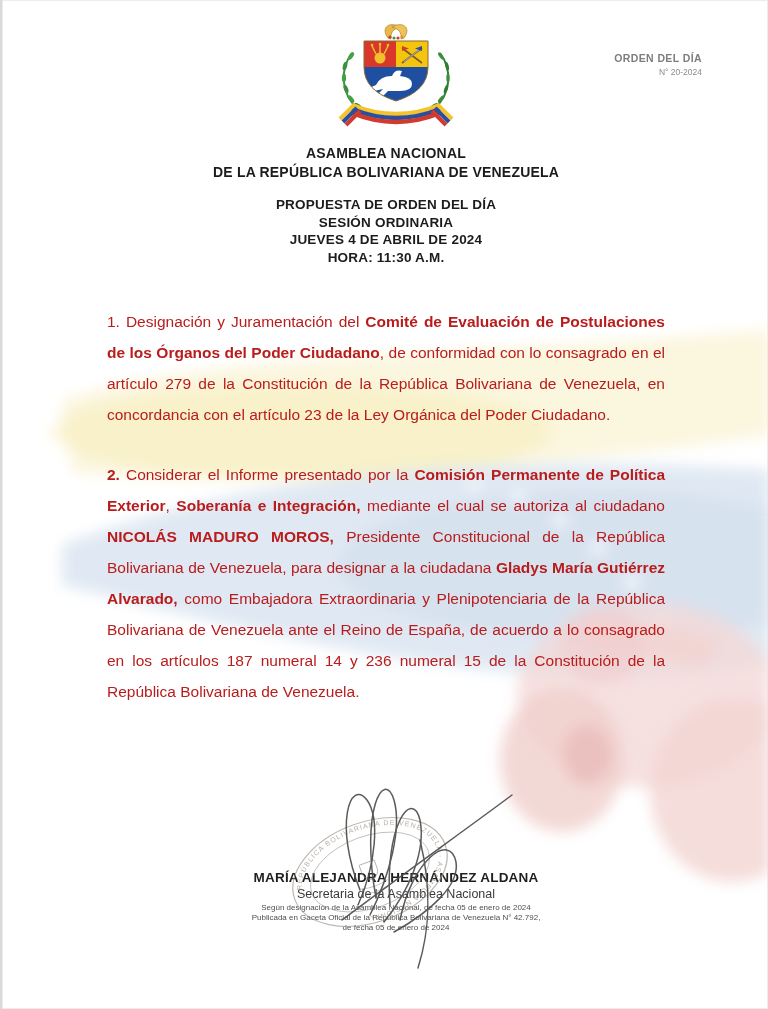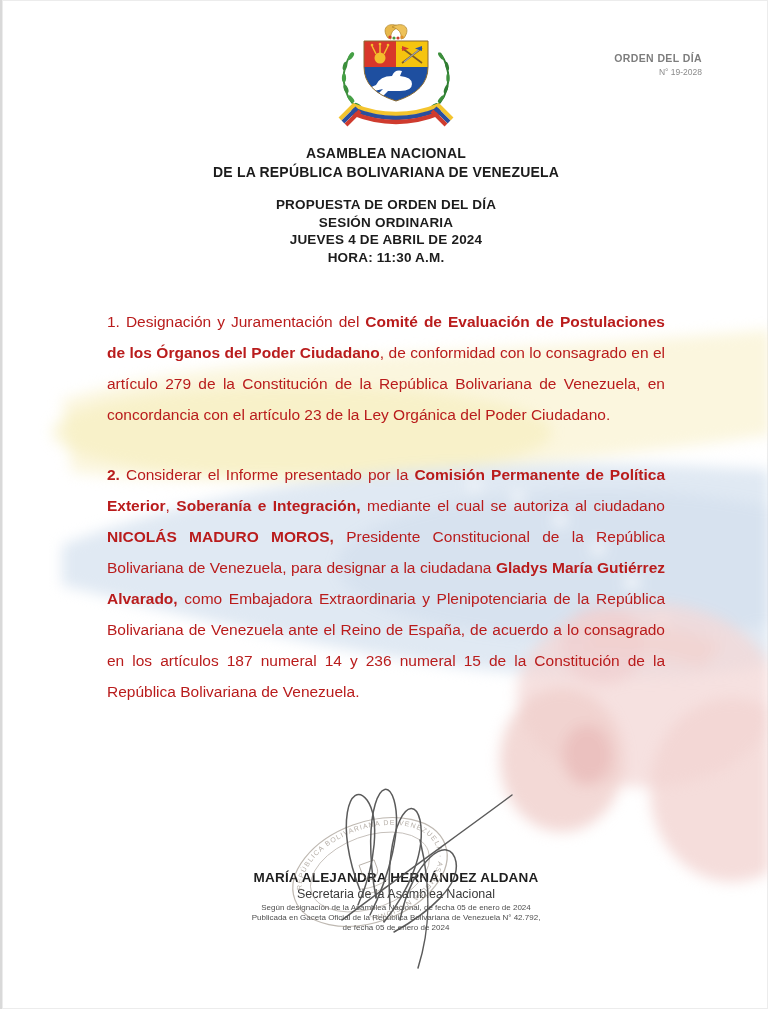--- a/index.html
+++ b/index.html
@@ -142,21 +142,21 @@
       <path d="M27 87 L13 101" stroke="#2a4f9e" stroke-width="4"></path>
       <path d="M30 90 L16 104" stroke="#cf3b2e" stroke-width="4"></path>
       <path d="M108 84 L122 98" stroke="#f4c42e" stroke-width="4"></path>
       <path d="M105 87 L119 101" stroke="#2a4f9e" stroke-width="4"></path>
       <path d="M102 90 L116 104" stroke="#cf3b2e" stroke-width="4"></path>
     </g>
   </svg>
 
   <div class="corner">
     <div class="lbl">ORDEN DEL DÍA</div>
-    <div class="num">N° 19-2028</div>
+    <div class="num">N° 20-2024</div>
   </div>
 
   <div class="org-header">
     <div>ASAMBLEA NACIONAL</div>
     <div>DE LA REPÚBLICA BOLIVARIANA DE VENEZUELA</div>
   </div>
 
   <div class="doc-header">
     <div>PROPUESTA DE ORDEN DEL DÍA</div>
     <div>SESIÓN ORDINARIA</div>

